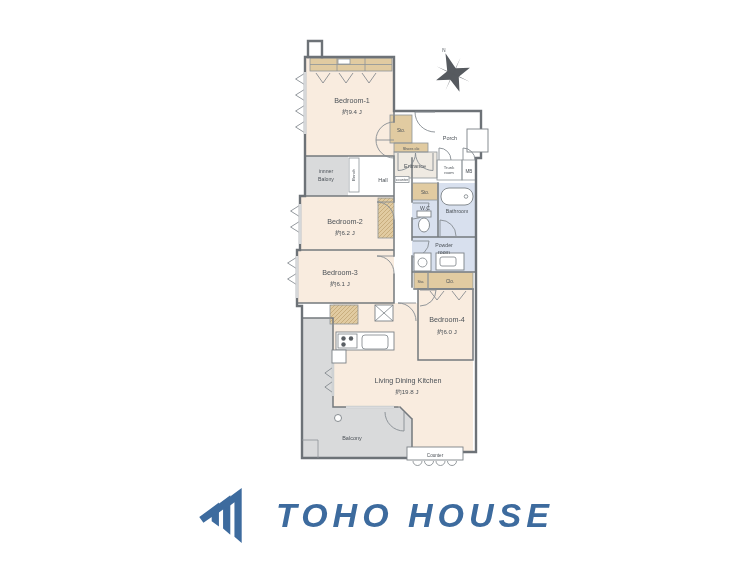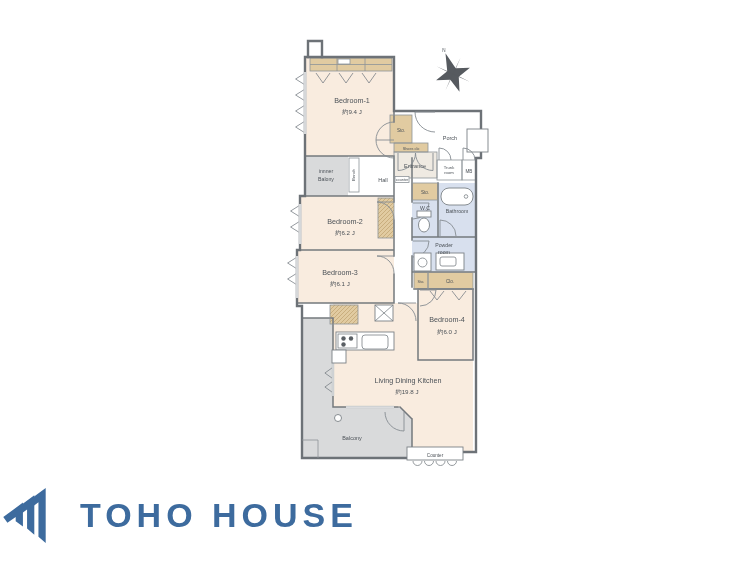--- a/index.html
+++ b/index.html
@@ -26,21 +26,21 @@
   .t6{font-size:6.2px;}
   .t55{font-size:5.5px;}
   .t5{font-size:5.2px;}
   .t45{font-size:4.6px;}
   .t4{font-size:4.2px;}
   .t37{font-size:3.8px;}
   .mid{text-anchor:middle;}
   .compass-fill{fill:#565a5f;}
   
   .logo{position:absolute;left:0;top:482px;width:100%;height:66px;
-        display:flex;align-items:center;gap:30px;}
+        display:flex;align-items:center;justify-content:center;gap:30px;font-style:italic;}
   .logo-text{font-size:34px;font-weight:bold;letter-spacing:5px;color:#3d6b9e;
              font-family:"Liberation Sans",sans-serif;}
 </style>
 </head>
 <body>
 
 <div class="stage">
 
   <svg style="position:absolute;left:285px;top:34px;" width="210" height="440" viewBox="285 34 210 440">
     <defs>

